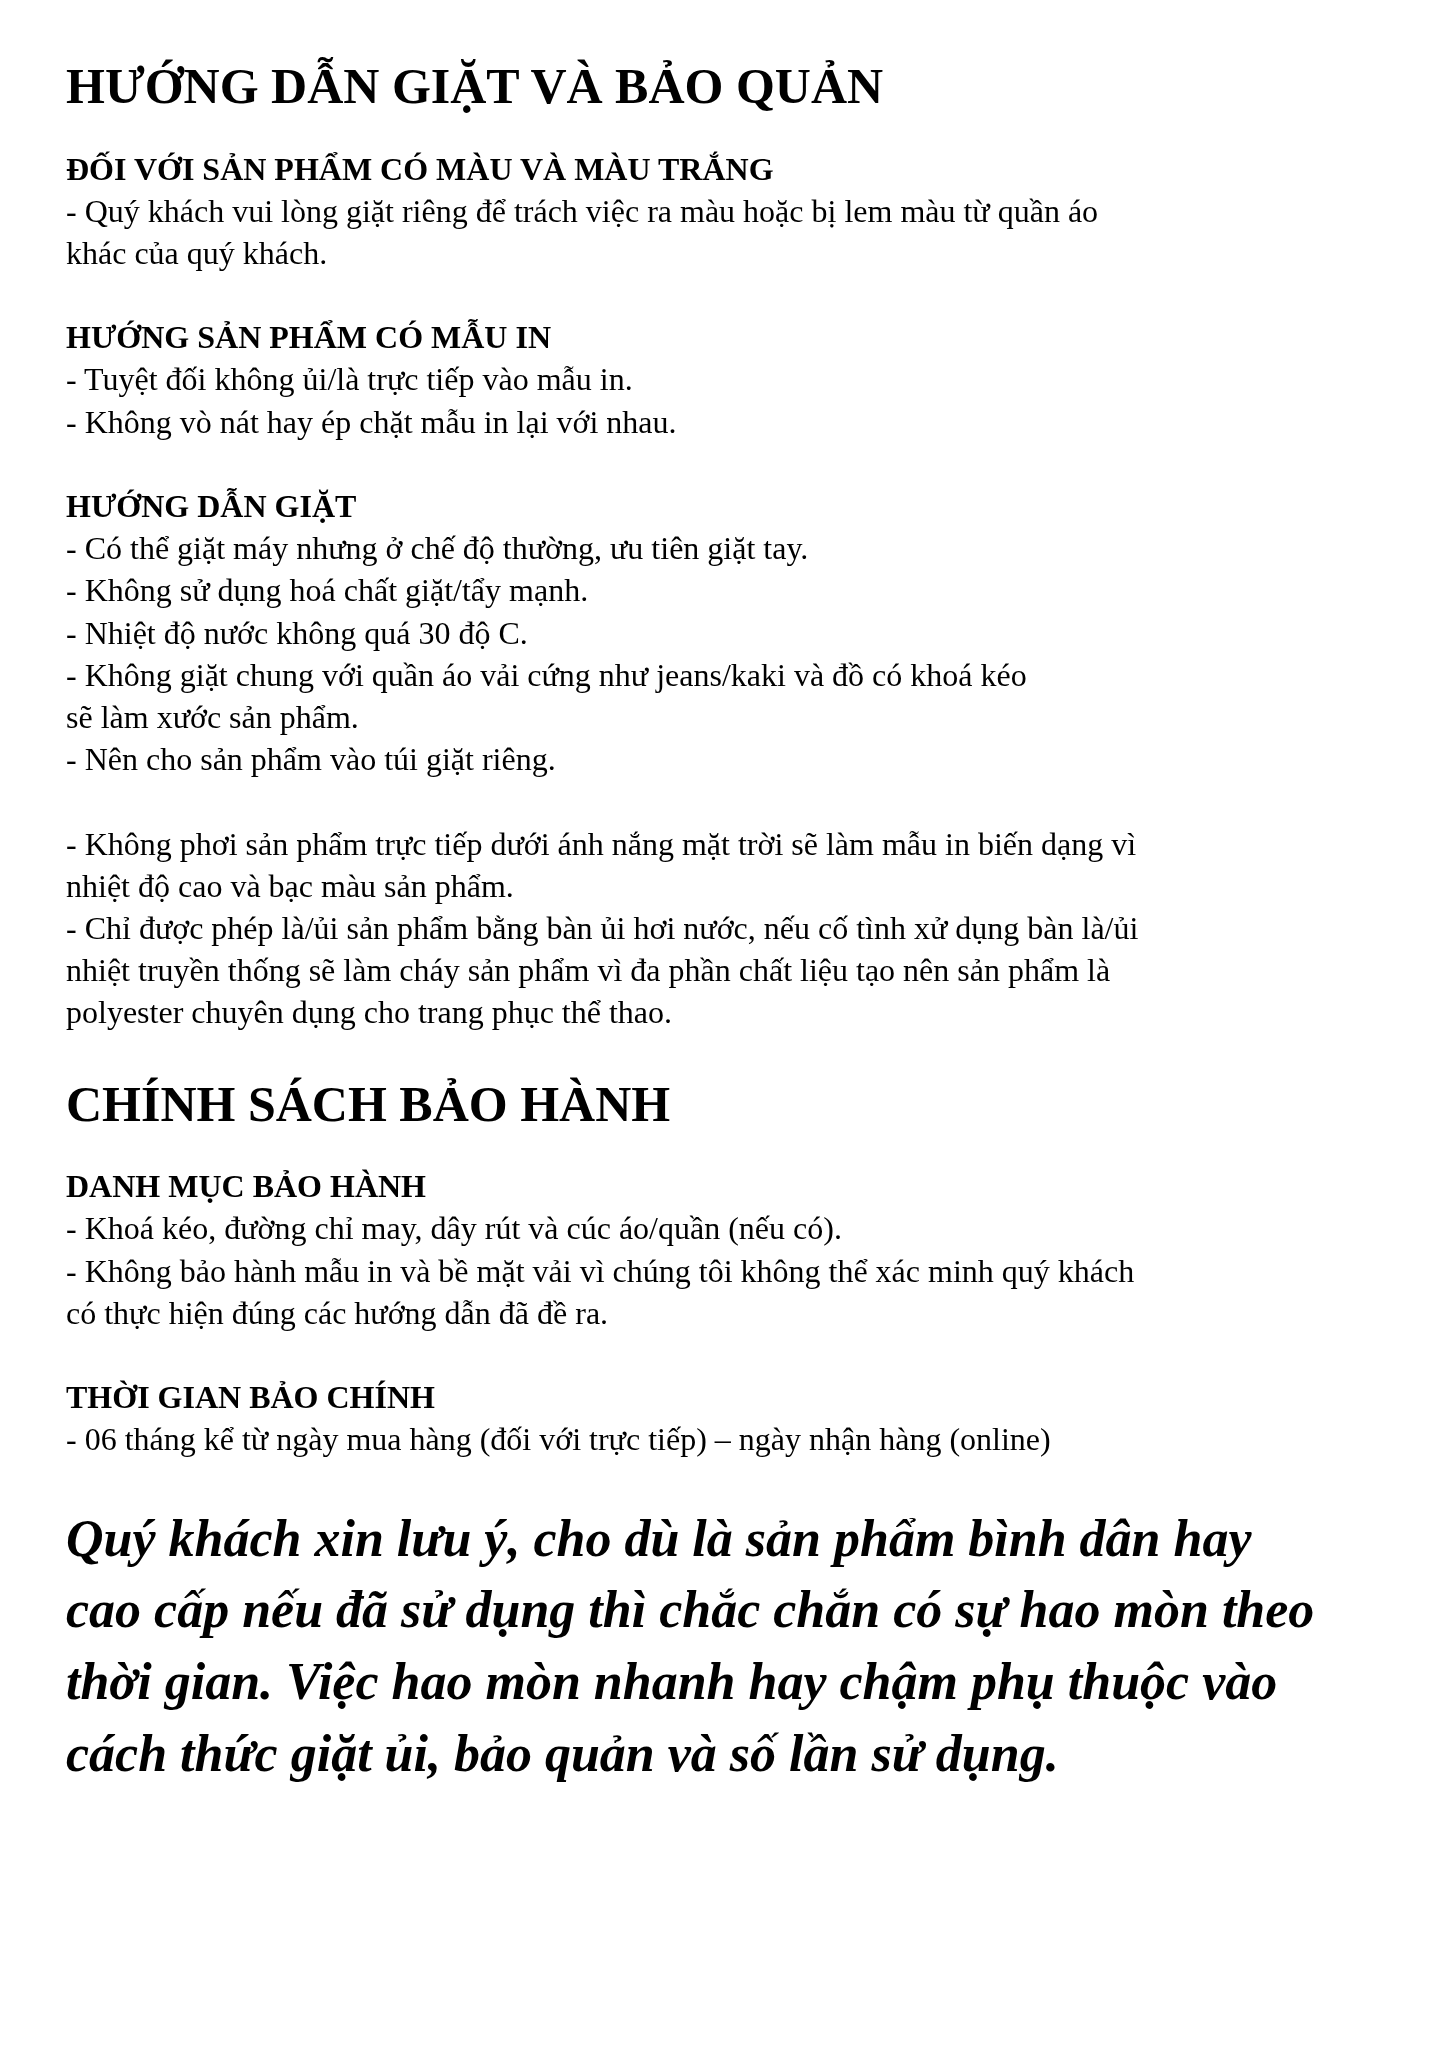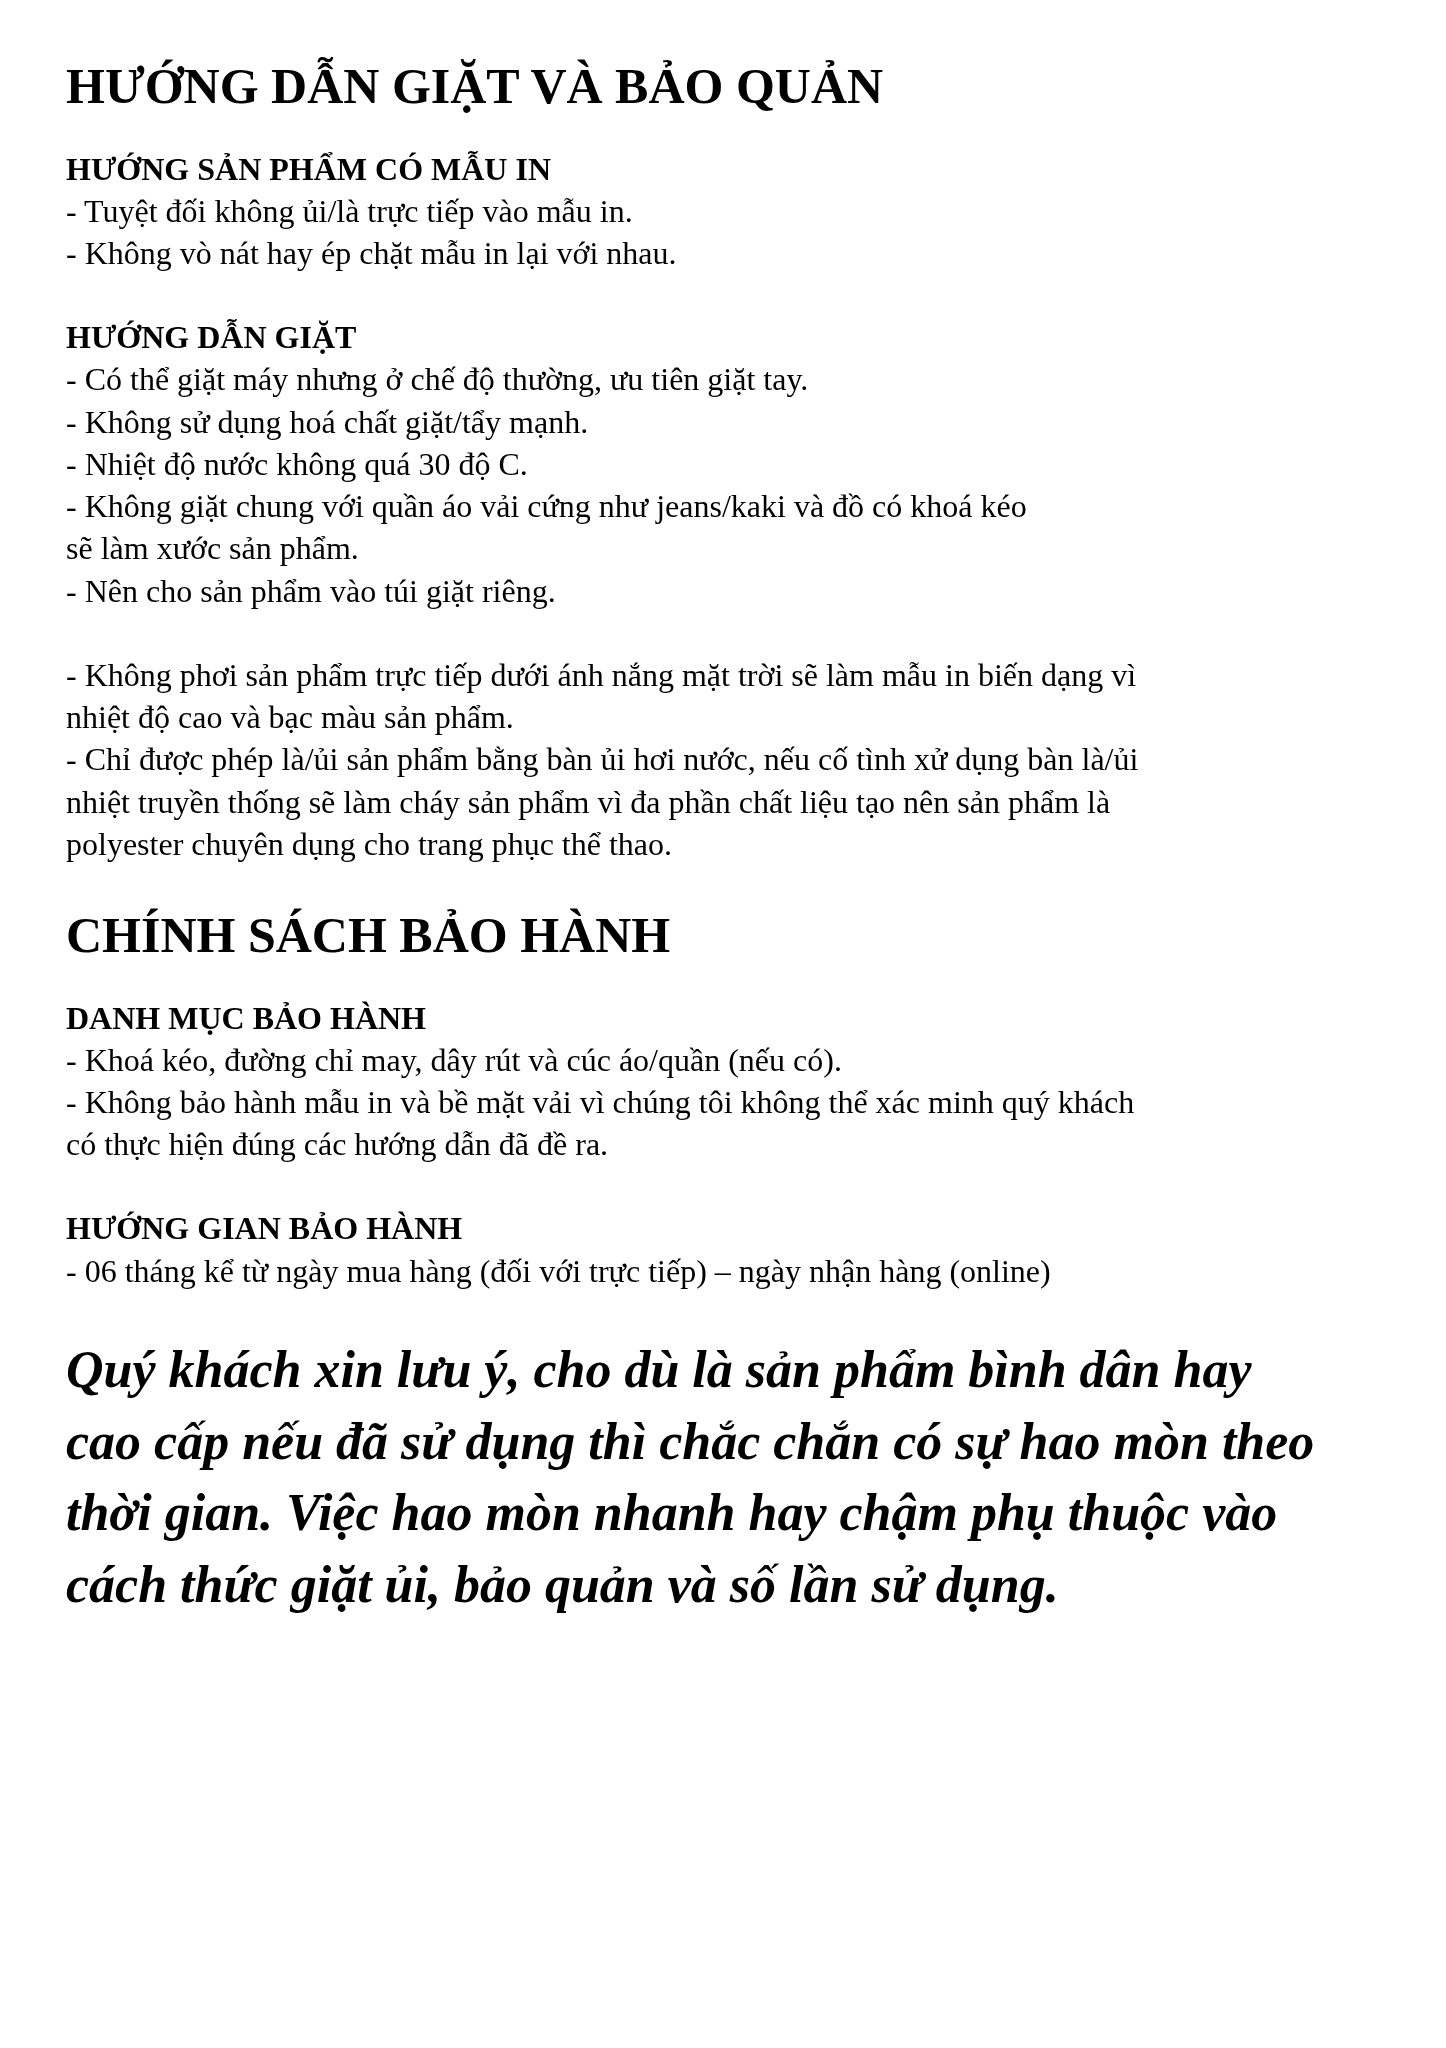--- a/index.html
+++ b/index.html
@@ -40,20 +40,25 @@
     font-style: italic;
   }
 </style>
 </head>
 <body>
 
 <main>
 
   <h1 class="doc-title">HƯỚNG DẪN GIẶT VÀ BẢO QUẢN</h1>
 
+  <section>
+    <h2>ĐỐI VỚI SẢN PHẨM CÓ MÀU VÀ MÀU TRẮNG</h2>
+    <p class="line">- Quý khách vui lòng giặt riêng để trách việc ra màu hoặc bị lem màu từ quần áo
+khác của quý khách.</p>
+  </section>
 
   <section>
     <h2>HƯỚNG SẢN PHẨM CÓ MẪU IN</h2>
     <p class="line">- Tuyệt đối không ủi/là trực tiếp vào mẫu in.</p>
     <p class="line">- Không vò nát hay ép chặt mẫu in lại với nhau.</p>
   </section>
 
   <section>
     <h2>HƯỚNG DẪN GIẶT</h2>
     <p class="line"><span>- Có thể giặt máy nhưng ở chế độ thường, </span><span class="u">ưu tiên giặt tay</span><span>.</span></p>
@@ -75,21 +80,21 @@
   <h1 class="doc-title second">CHÍNH SÁCH BẢO HÀNH</h1>
 
   <section>
     <h2>DANH MỤC BẢO HÀNH</h2>
     <p class="line">- Khoá kéo, đường chỉ may, dây rút và cúc áo/quần (nếu có).</p>
     <p class="line">- Không bảo hành mẫu in và bề mặt vải vì chúng tôi không thể xác minh quý khách
 có thực hiện đúng các hướng dẫn đã đề ra.</p>
   </section>
 
   <section>
-    <h2>HƯỚNG GIAN BẢO HÀNH</h2>
+    <h2>THỜI GIAN BẢO CHÍNH</h2>
     <p class="line">- 06 tháng kể từ ngày mua hàng (đối với trực tiếp) – ngày nhận hàng (online)</p>
   </section>
 
   <p class="closing">Quý khách xin lưu ý, cho dù là sản phẩm bình dân hay
 cao cấp nếu đã sử dụng thì chắc chắn có sự hao mòn theo
 thời gian. Việc hao mòn nhanh hay chậm phụ thuộc vào
 cách thức giặt ủi, bảo quản và số lần sử dụng.</p>
 
 </main>
 

